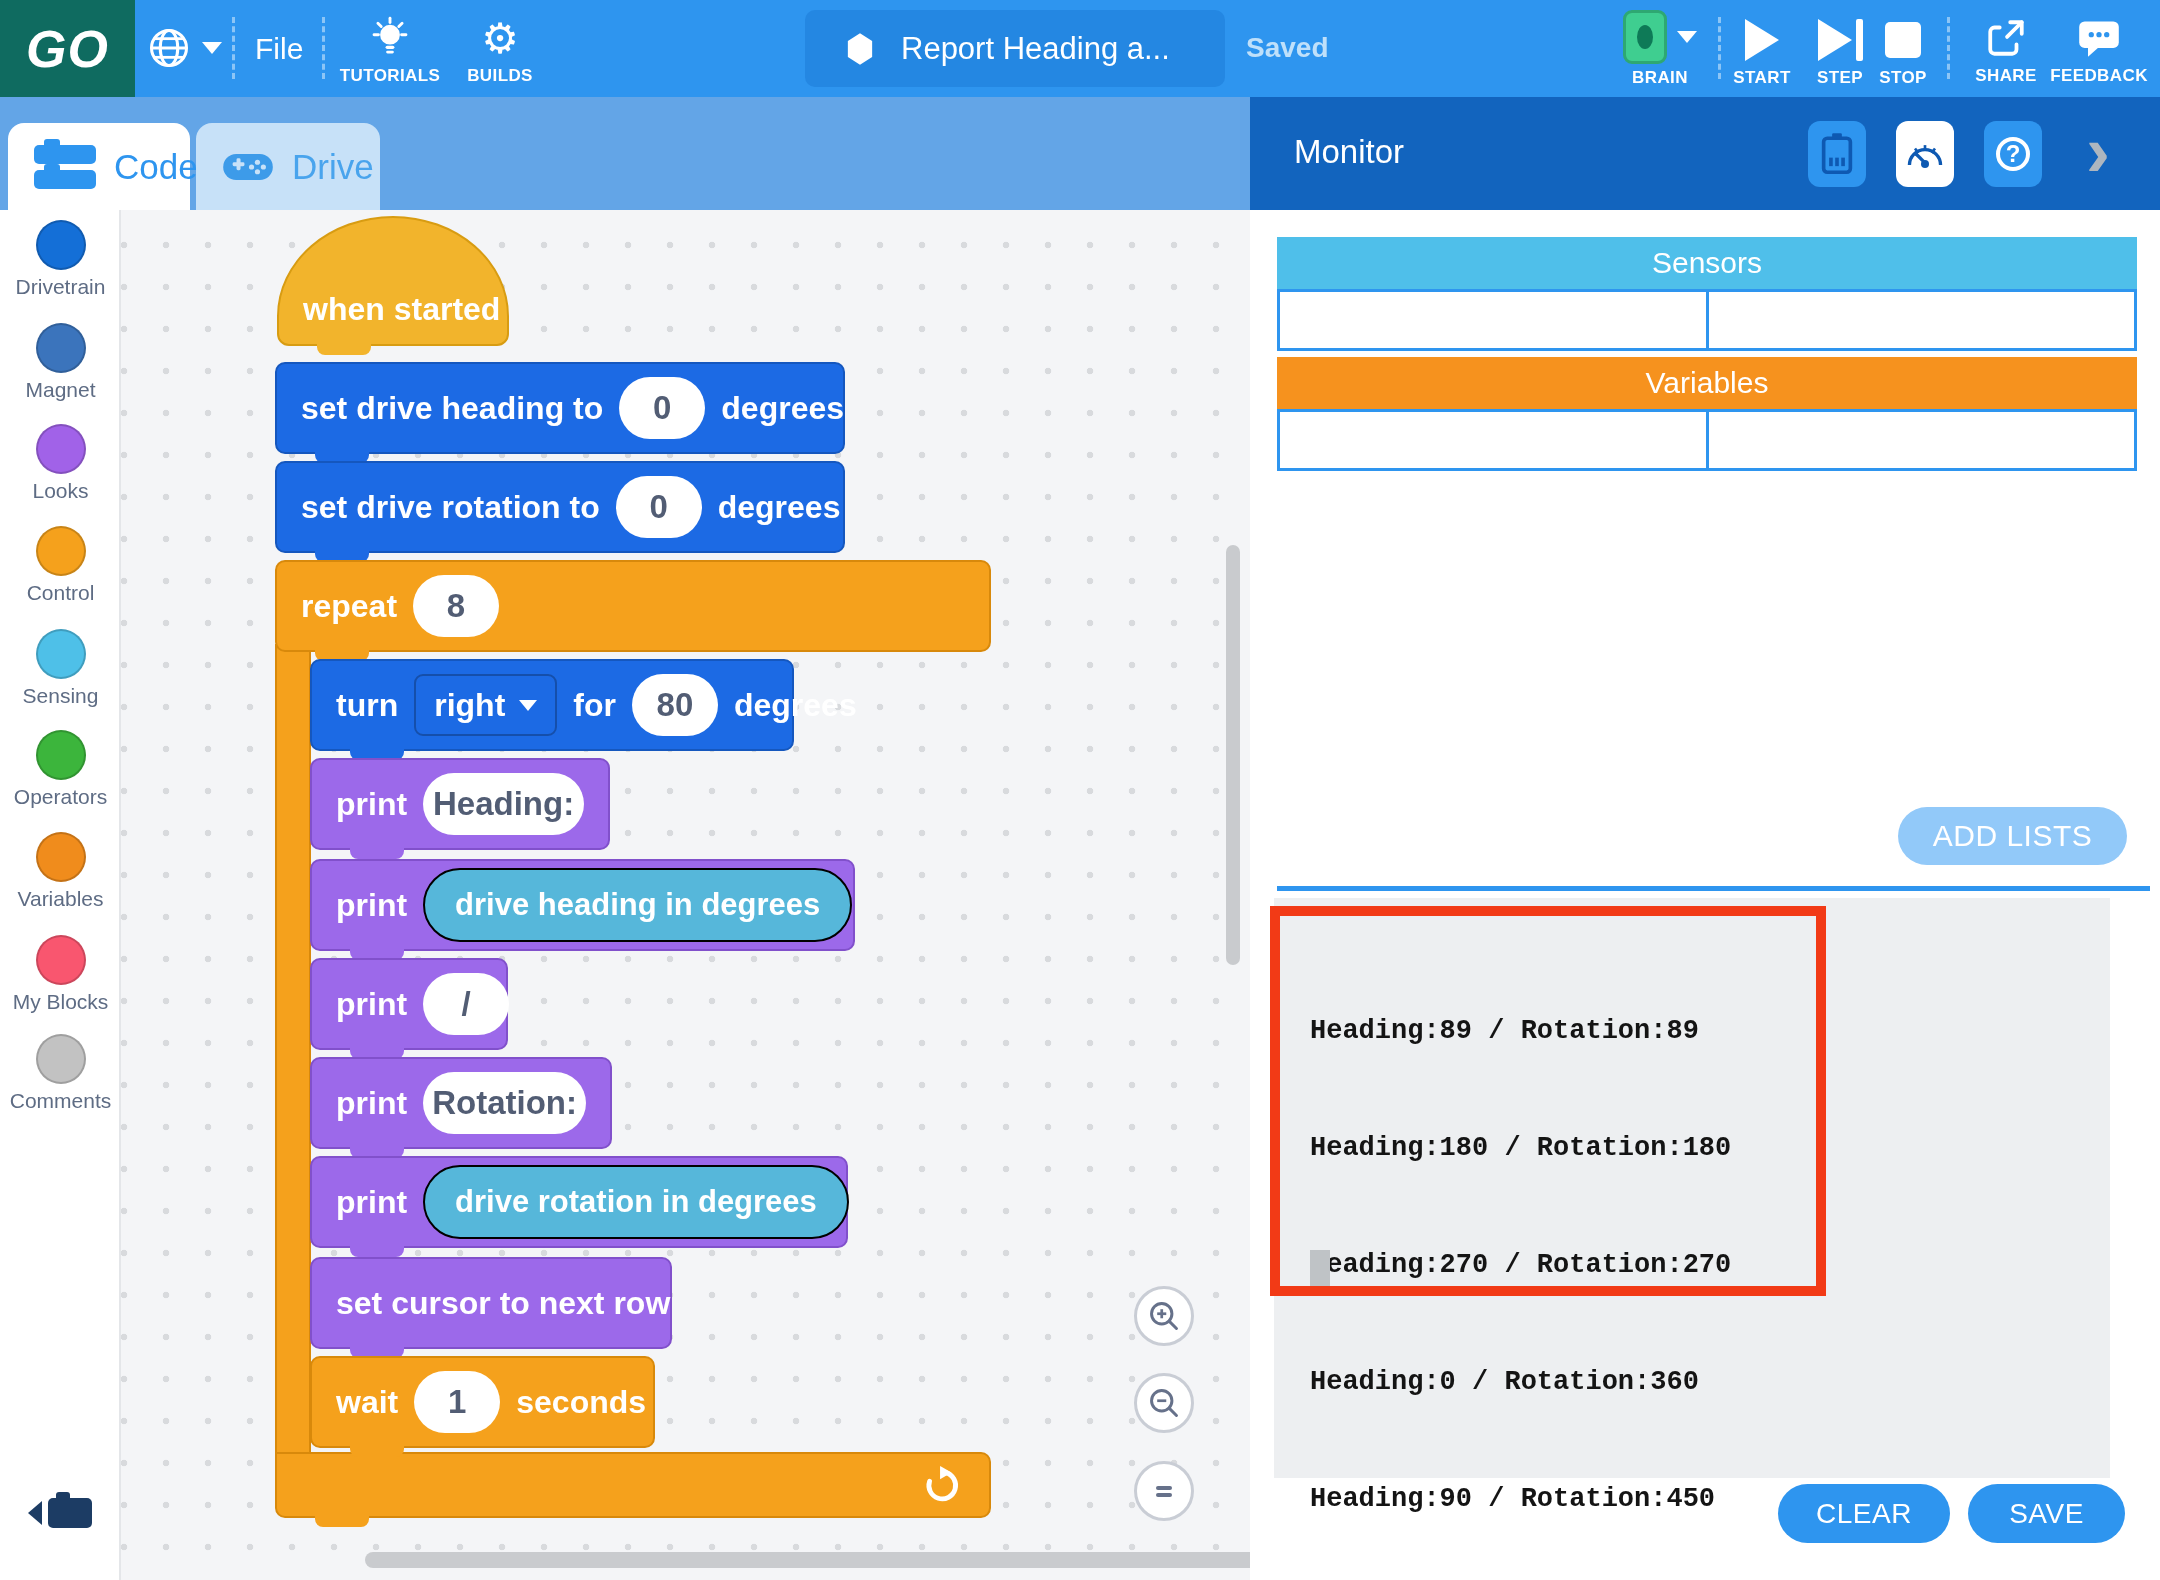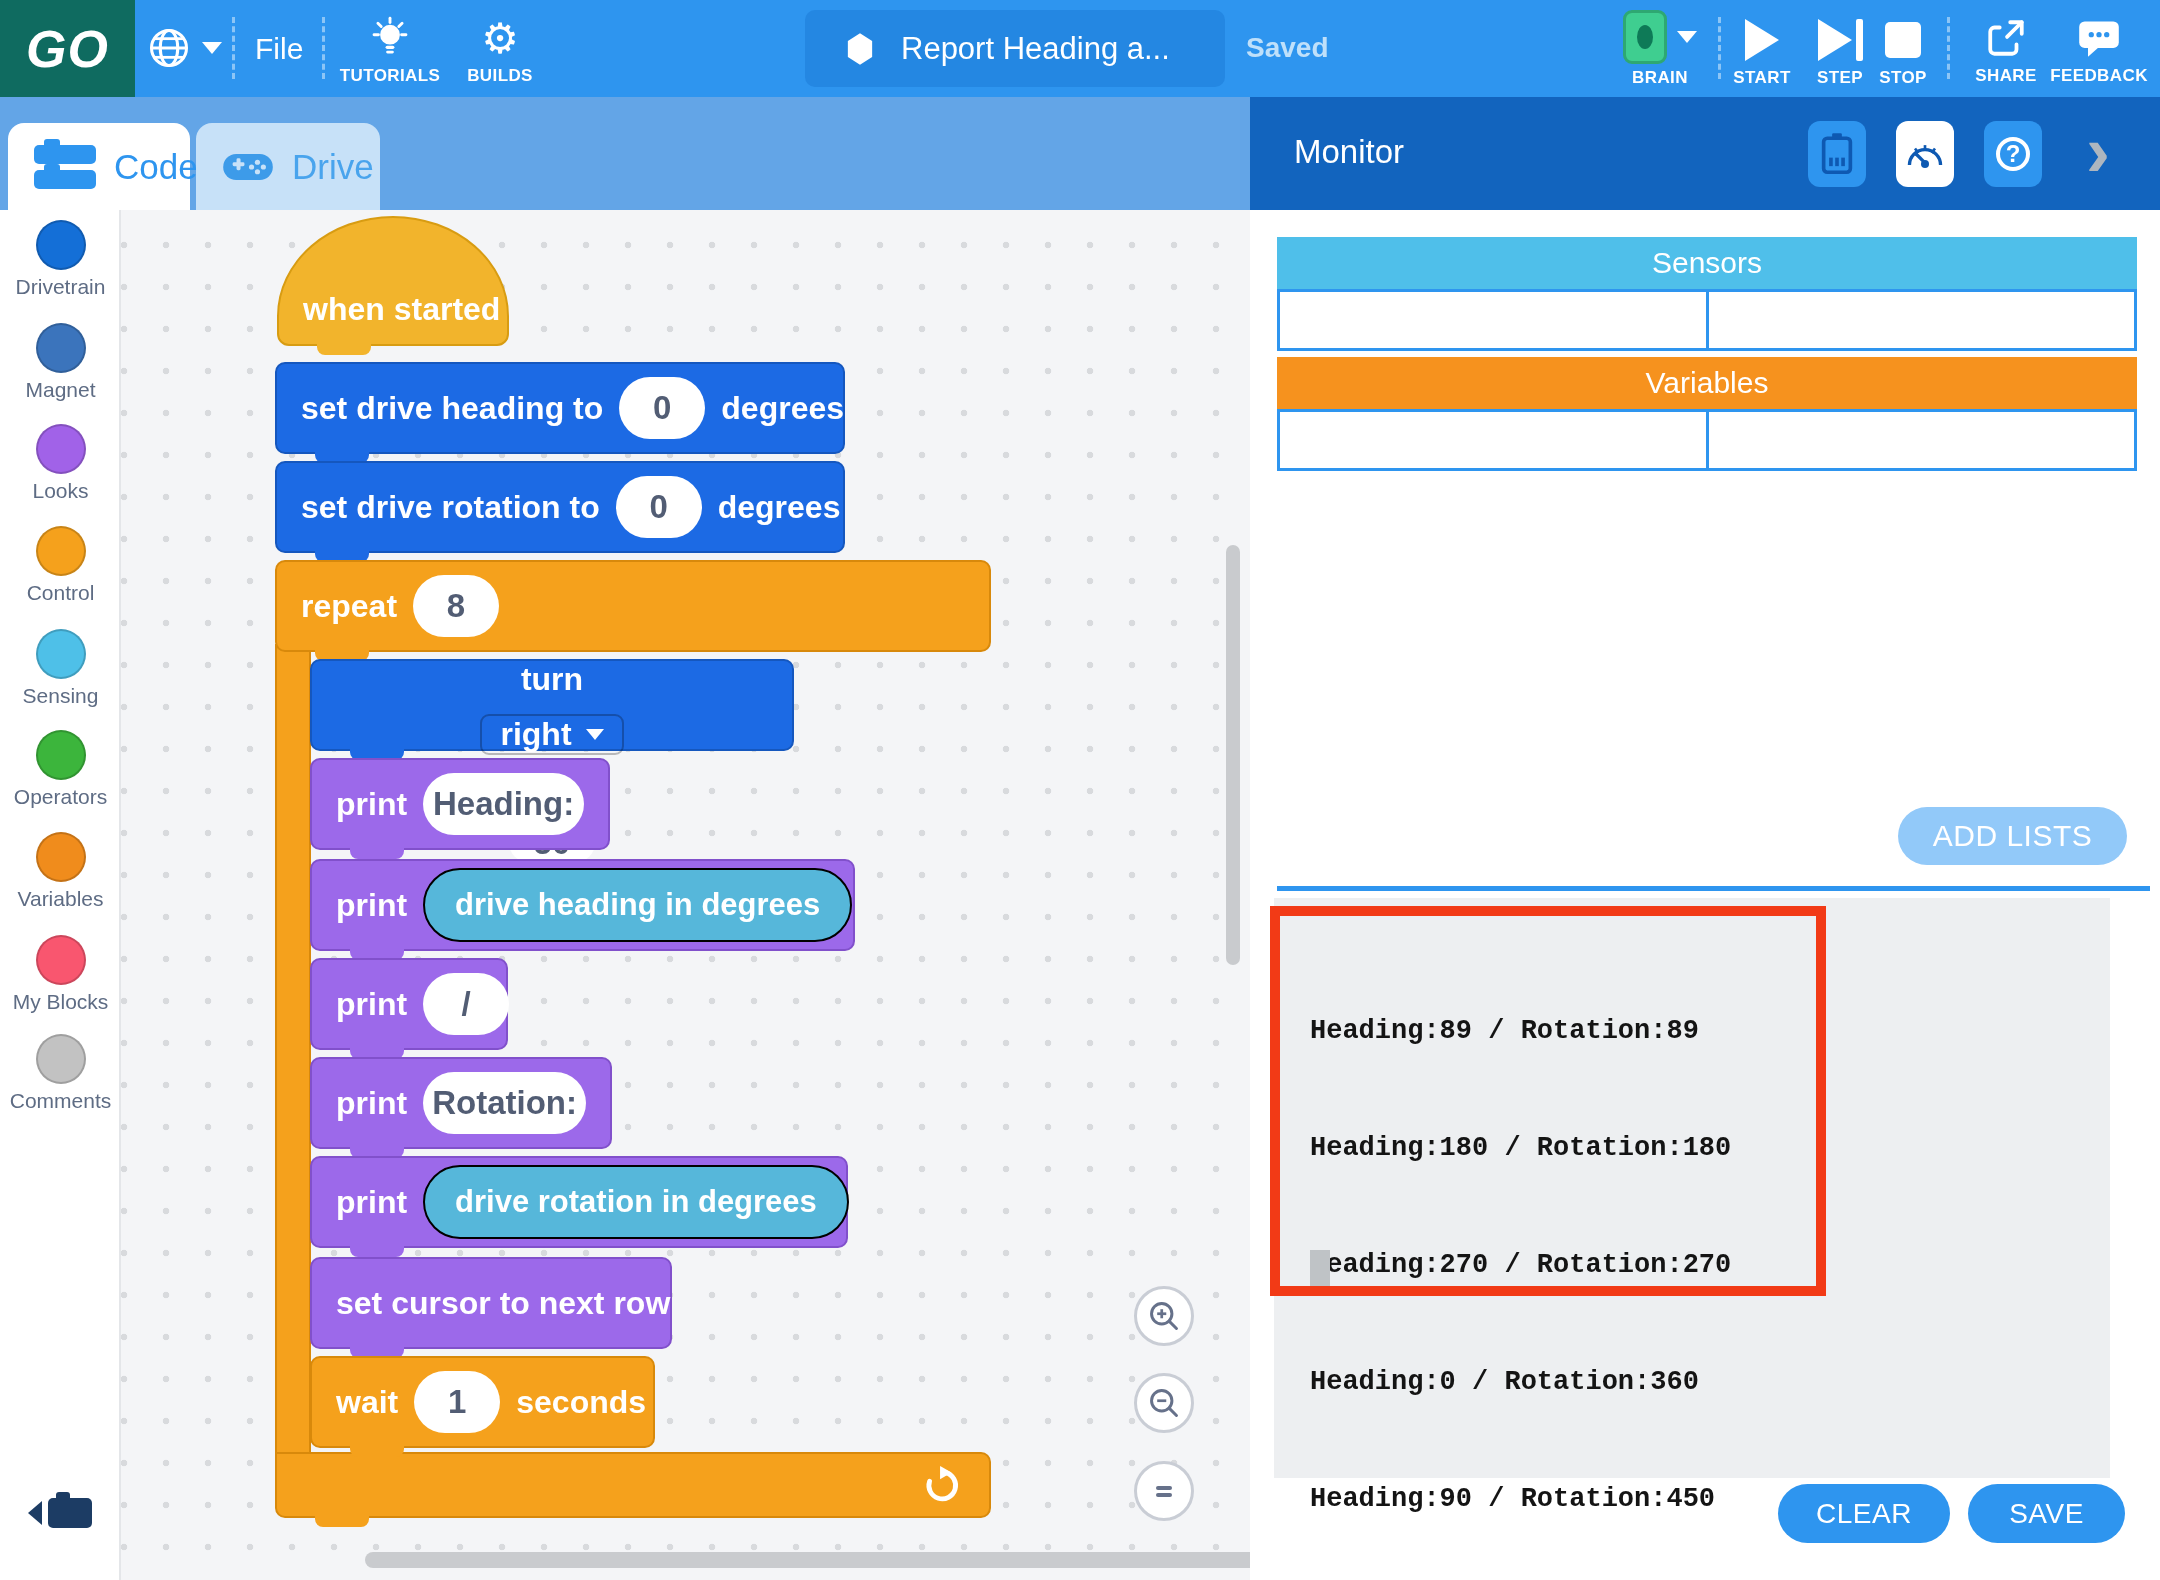--- a/index.html
+++ b/index.html
@@ -362,28 +362,28 @@
       <span>set drive rotation to</span>
       <span class="oval">0</span>
       <span>degrees</span>
     </div>
 
     <div class="block b-orange" style="left:154px;top:350px;width:716px;">
       <span>repeat</span>
       <span class="oval">8</span>
     </div>
 
-    <div class="block b-blue" style="left:189px;top:449px;width:484px;flex-direction:column;">
+    <div class="block b-blue" style="left:189px;top:449px;width:484px;">
       <span>turn</span>
       <span class="dd">
         <span>right</span>
         <span class="caret-down"></span>
       </span>
       <span>for</span>
-      <span class="oval">50</span>
+      <span class="oval">80</span>
       <span>degrees</span>
     </div>
 
     <div class="block b-purple" style="left:189px;top:548px;width:300px;">
       <span>print</span>
       <span class="oval">Heading:</span>
     </div>
 
     <div class="block b-purple" style="left:189px;top:649px;width:545px;padding-right:12px;">
       <span>print</span>

